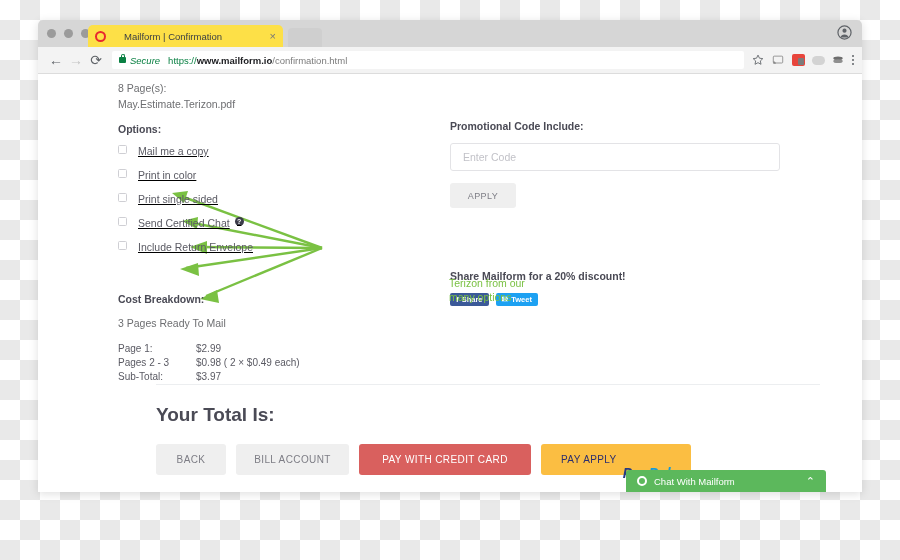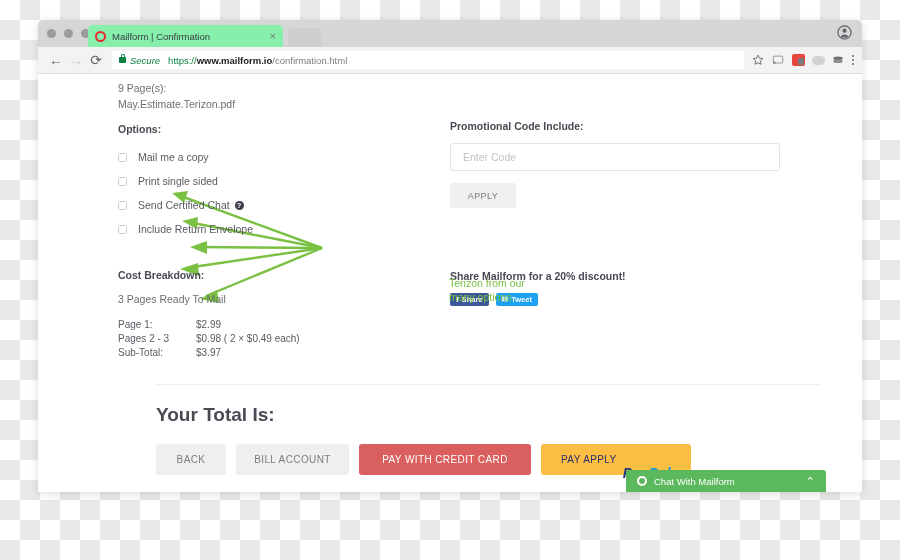--- a/index.html
+++ b/index.html
@@ -21,22 +21,22 @@
     box-shadow:0 2px 10px rgba(0,0,0,.13);
     overflow:hidden;
   }
   .tabstrip{
     height:27px;background:#d6d6d6;position:relative;
   }
   .dots{position:absolute;left:9px;top:9px;display:flex;gap:8px;}
   .dot{width:9px;height:9px;border-radius:50%;background:#9b9b9b;}
   .tab{
     position:absolute;left:50px;top:5px;width:195px;height:22px;
-    background:#86efac;border-radius:5px 5px 0 0;
-    display:flex;align-items:center;padding:0 7px;box-sizing:border-box;
+    background:#fde047;border-radius:5px 5px 0 0;
+    display:flex;align-items:center;padding:0 7px;box-sizing:border-box;gap:12px;
   }
   .favicon{
     width:11px;height:11px;border-radius:50%;
     border:2.5px solid #e8292f;box-sizing:border-box;flex:0 0 auto;
   }
   .tab-title{
     font-size:9.5px;color:#3c4043;margin-left:6px;white-space:nowrap;
     overflow:hidden;flex:1;
   }
   .tab-close{font-size:11px;color:#777;line-height:1;padding-left:4px;}
@@ -90,21 +90,21 @@
   .content{position:absolute;left:80px;top:8px;right:42px;}
   .cols{display:flex;}
   .colL{width:330px;flex:0 0 auto;}
   .colR{flex:1;padding-left:2px;}
 
   .muted{color:#6d6e71;font-size:10.5px;}
   .lbl-bold{font-weight:bold;color:#4a4a55;font-size:10.5px;}
   .row-sm{margin-bottom:4px;}
 
   .opts{margin-top:13px;}
-  .opt{display:flex;align-items:center;height:24px;}
+  .opt{display:flex;align-items:flex-start;height:24px;text-decoration:underline;}
   .cb{
     width:9px;height:9px;border:1px solid #cfcfd4;border-radius:1.5px;
     background:#fff;box-sizing:border-box;flex:0 0 auto;
   }
   .opt-label{font-size:10.5px;color:#5a5a63;margin-left:11px;white-space:nowrap;}
   .help-ico{
     width:9px;height:9px;border-radius:50%;background:#3c3c4a;color:#fff;
     font-size:7px;line-height:9px;text-align:center;margin-left:5px;
     font-weight:bold;display:inline-block;
   }
@@ -245,29 +245,33 @@
         <polygon points="144,147 160,143 159,155"></polygon>
         <polygon points="152,173 169,167 169,180"></polygon>
         <polygon points="142,195 160,189 161,202"></polygon>
         <polygon points="162,225 179,216 181,229"></polygon>
       </g>
     </svg>
 
     <div class="content">
       <div class="cols">
         <div class="colL">
-          <div class="muted row-sm">9 Page(s):</div>
+          <div class="muted row-sm">8 Page(s):</div>
           <div class="muted">May.Estimate.Terizon.pdf</div>
 
           <div class="opts">
             <div class="lbl-bold">Options:</div>
 
             <div class="opt" style="margin-top:10px">
               <span class="cb"></span>
               <span class="opt-label">Mail me a copy</span>
+            </div>
+            <div class="opt">
+              <span class="cb"></span>
+              <span class="opt-label">Print in color</span>
             </div>
             <div class="opt">
               <span class="cb"></span>
               <span class="opt-label">Print single sided</span>
             </div>
             <div class="opt">
               <span class="cb"></span>
               <span class="opt-label">Send Certified Chat</span>
               <span class="help-ico">?</span>
             </div>

